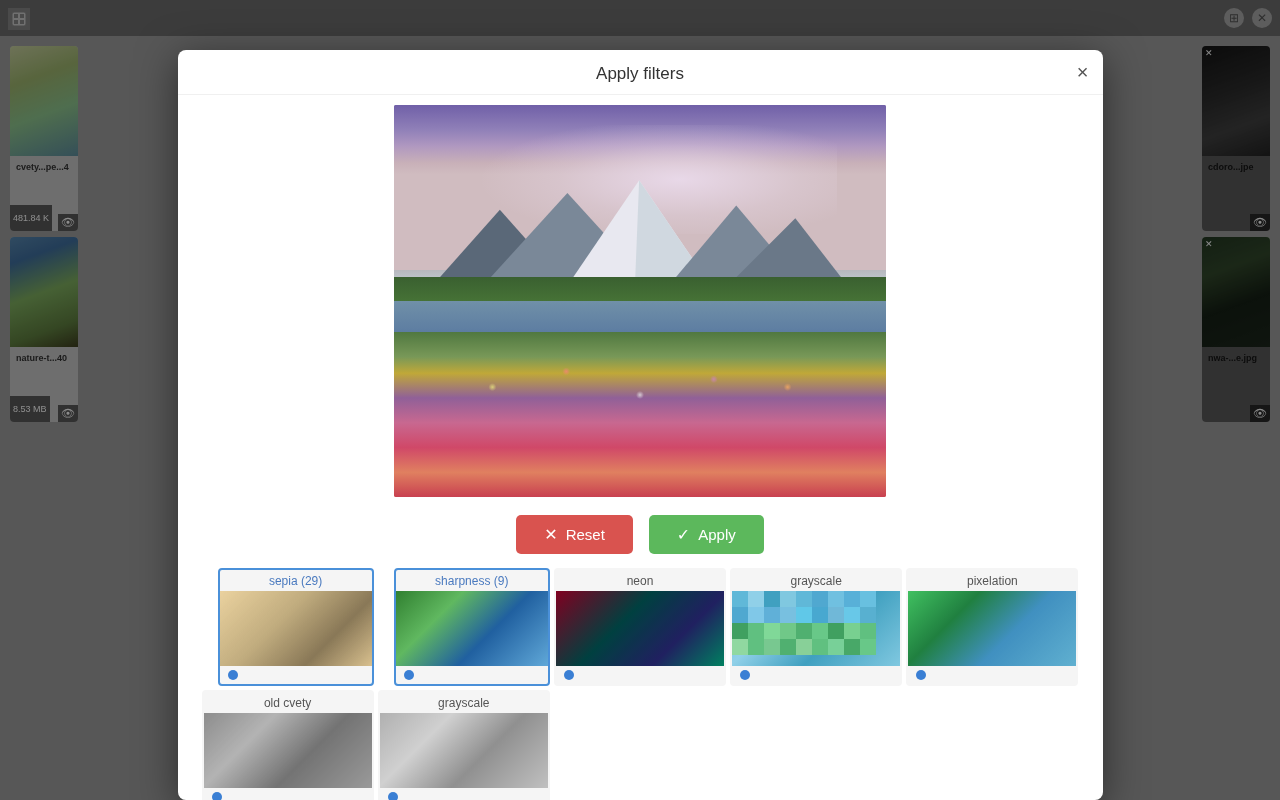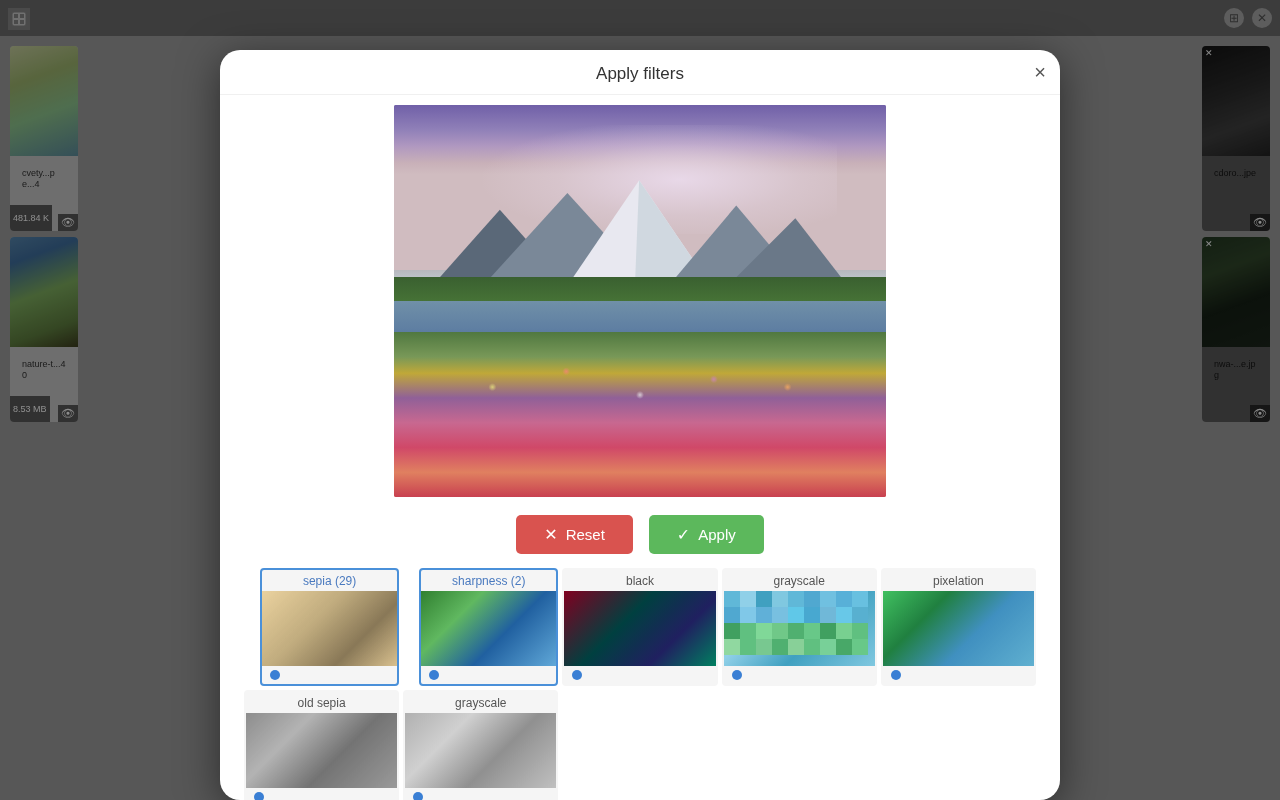--- a/index.html
+++ b/index.html
@@ -69,23 +69,24 @@
       right: 0;
       background: rgba(0,0,0,0.55);
       color: #fff;
       font-size: 11px;
       padding: 2px 3px;
     }
 
     .thumb-label {
       color: #333;
       font-size: 9px;
-      padding: 12px;
+      padding: 6px;
       word-break: break-all;
       line-height: 1.2;
+      font-weight: bold;
     }
 
     
     .left-thumbs {
       display: flex;
       flex-direction: column;
       gap: 6px;
     }
 
     .left-thumb-1 {
@@ -139,22 +140,22 @@
       background: rgba(0,0,0,0.45);
       display: flex;
       align-items: flex-start;
       justify-content: center;
       padding-top: 50px;
       z-index: 10;
     }
 
     .modal {
       background: #fff;
-      border-radius: 20px;
-      width: 840px;
+      border-radius: 8px;
+      width: 925px;
       max-height: 750px;
       overflow-y: auto;
       box-shadow: 0 8px 40px rgba(0,0,0,0.5);
       position: relative;
     }
 
     .modal-header {
       display: flex;
       align-items: center;
       justify-content: center;
@@ -480,32 +481,32 @@
 
         <div class="filter-item active filter-sepia">
           <div class="filter-label">sepia (29)</div>
           <div class="filter-thumb"></div>
           <div class="filter-dot">
               <div class="dot"></div>
             </div>
         </div>
 
         <div class="filter-item active filter-sharpness">
-          <div class="filter-label">sharpness (2)</div>
+          <div class="filter-label">sharpness (9)</div>
           <div class="filter-thumb"></div>
           <div class="filter-dot">
               <div class="dot"></div>
             </div>
         </div>
 
 
 
 
         <div class="filter-item filter-neon">
-          <div class="filter-label normal">black</div>
+          <div class="filter-label normal">neon</div>
           <div class="filter-thumb"></div>
           <div class="filter-dot">
               <div class="dot"></div>
             </div>
         </div>
 
         <div class="filter-item filter-pixelation">
           <div class="filter-label normal">grayscale</div>
           <div class="filter-thumb" style="image-rendering:pixelated;">
             <svg width="100%" height="100%" xmlns="http://www.w3.org/2000/svg">
@@ -554,21 +555,21 @@
 
         <div class="filter-item filter-posterize">
           <div class="filter-label normal">pixelation</div>
           <div class="filter-thumb"></div>
           <div class="filter-dot">
               <div class="dot"></div>
             </div>
         </div>
 
         <div class="filter-item filter-oldmovie">
-          <div class="filter-label normal">old sepia</div>
+          <div class="filter-label normal">old cvety</div>
           <div class="filter-thumb"></div>
           <div class="filter-dot">
               <div class="dot"></div>
             </div>
         </div>
 
         <div class="filter-item filter-grayscale">
           <div class="filter-label normal">grayscale</div>
           <div class="filter-thumb"></div>
           <div class="filter-dot">

